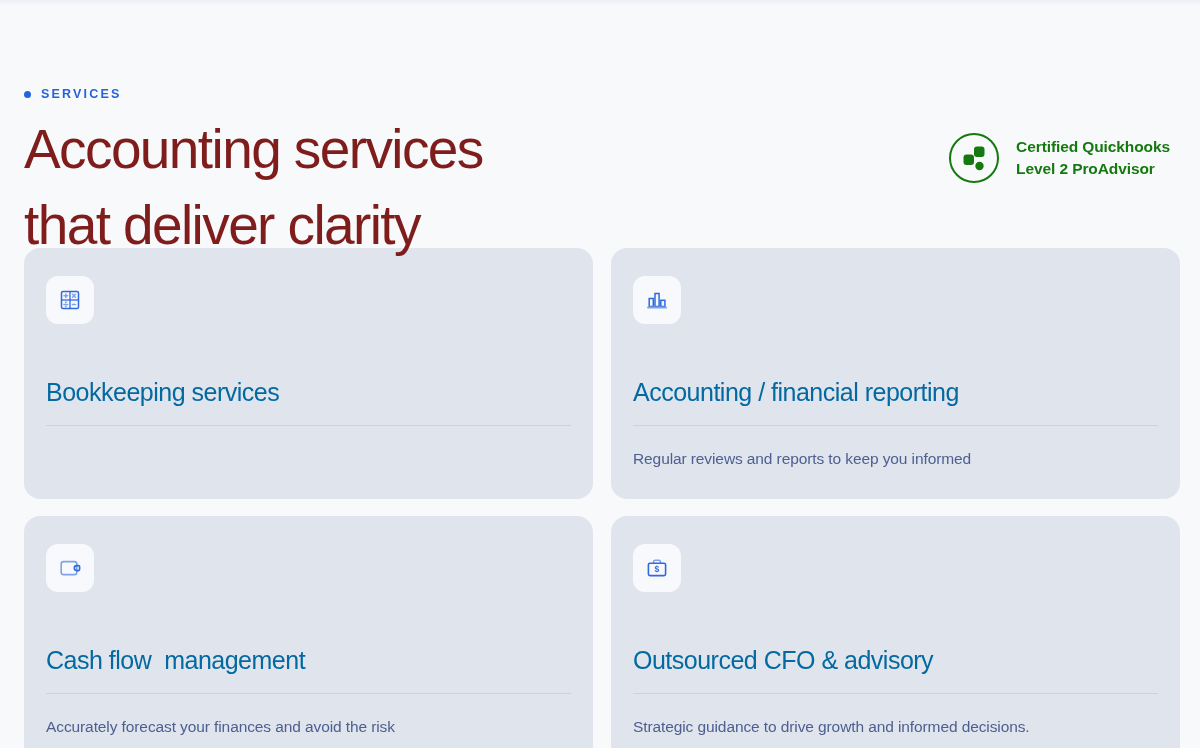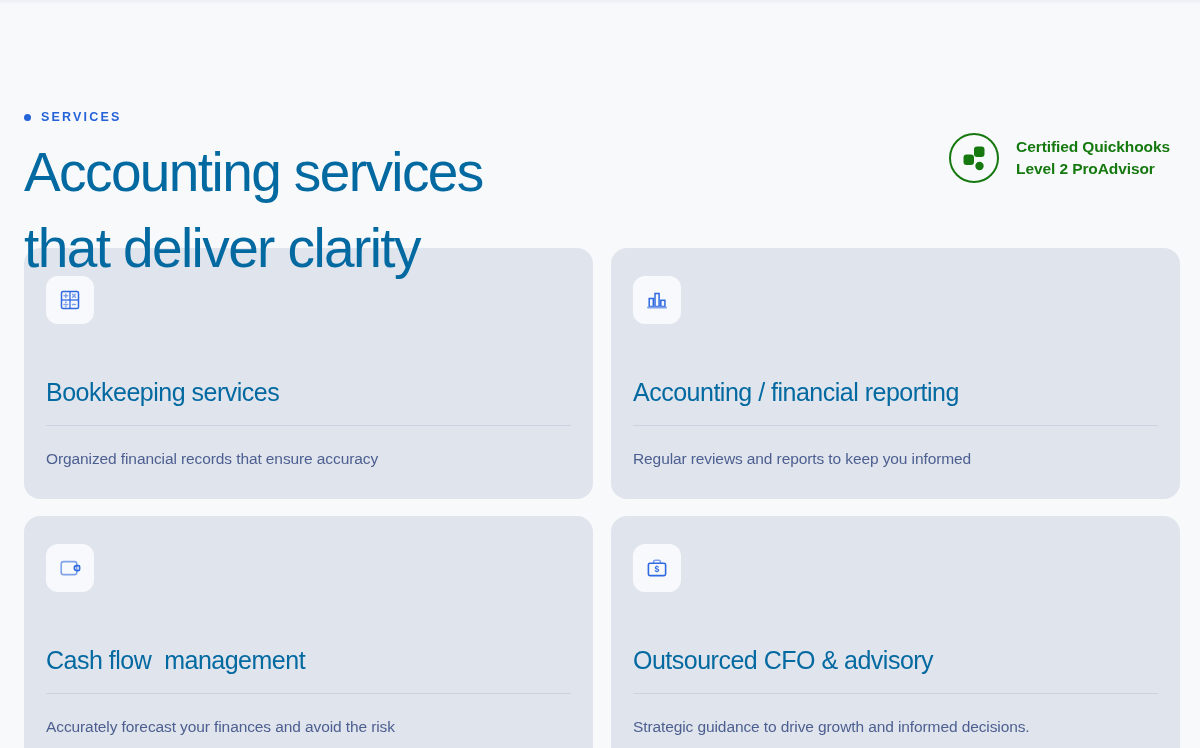--- a/index.html
+++ b/index.html
@@ -38,21 +38,20 @@
     position: relative;
     padding-top: 86px;
     height: 248px;
   }
 
   .eyebrow {
     display: flex;
     align-items: center;
     gap: 10px;
     height: 16px;
-    margin-top: 23px;
   }
 
   .eyebrow-dot {
     width: 7px;
     height: 7px;
     border-radius: 50%;
     background: #2563d9;
     flex: none;
   }
 
@@ -63,21 +62,21 @@
     color: #2563d9;
     line-height: 1;
   }
 
   .headline {
     margin-top: 20px;
     font-size: 55px;
     line-height: 1.0;
     font-weight: 500;
     letter-spacing: -1.6px;
-    color: #0369a1;
+    color: #7f1d1d;
     max-width: 700px;
   }
   .headline .line { display: block; }
   .headline .line + .line { margin-top: 21px; }
 
   
   .badge {
     position: absolute;
     right: 6px;
     top: 132px;
@@ -204,21 +203,20 @@
             <line x1="17.4" y1="6.2" x2="14.6" y2="9.3"></line>
             <line x1="5.95" y1="16.4" x2="9.65" y2="16.4"></line>
             <line x1="14.5" y1="16.4" x2="17.5" y2="16.4"></line>
           </g>
           <circle cx="7.8" cy="14.3" r="0.95" fill="#7fa2ea"></circle>
           <circle cx="7.8" cy="18.4" r="0.95" fill="#7fa2ea"></circle>
         </svg>
       </div>
       <div class="card-title">Bookkeeping services</div>
       <div class="card-divider"></div>
-      <div class="card-desc">Organized financial records that ensure accuracy</div>
     </div>
 
     <div class="card">
       <div class="icon-tile">
         <svg viewBox="0 0 24 24" width="24" height="24" aria-hidden="true">
           <rect x="4.2" y="10.5" width="4.1" height="8" fill="none" stroke="#2f6ae0" stroke-width="1.5"></rect>
           <rect x="10" y="5.5" width="4.1" height="13" fill="none" stroke="#2f6ae0" stroke-width="1.5"></rect>
           <rect x="15.8" y="12.3" width="4.1" height="6.2" fill="none" stroke="#2f6ae0" stroke-width="1.5"></rect>
           <line x1="3" y1="19.6" x2="21" y2="19.6" stroke="#7fa2ea" stroke-width="2" stroke-linecap="round"></line>
         </svg>

